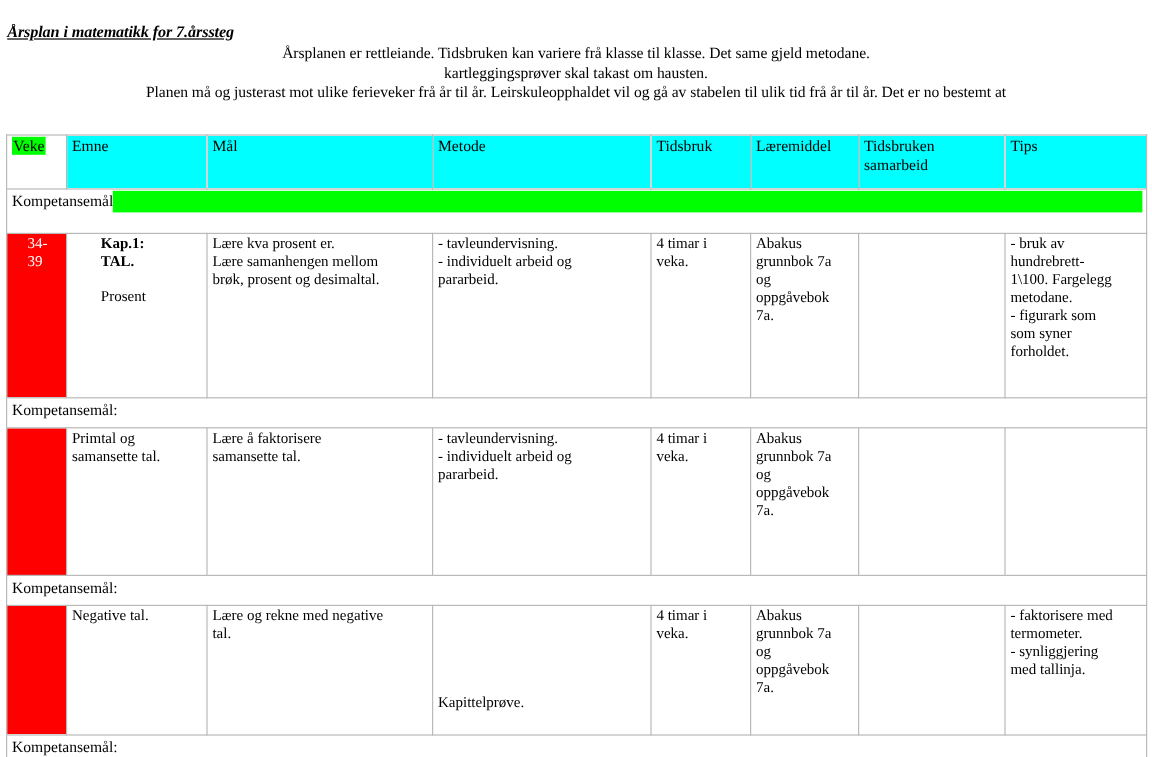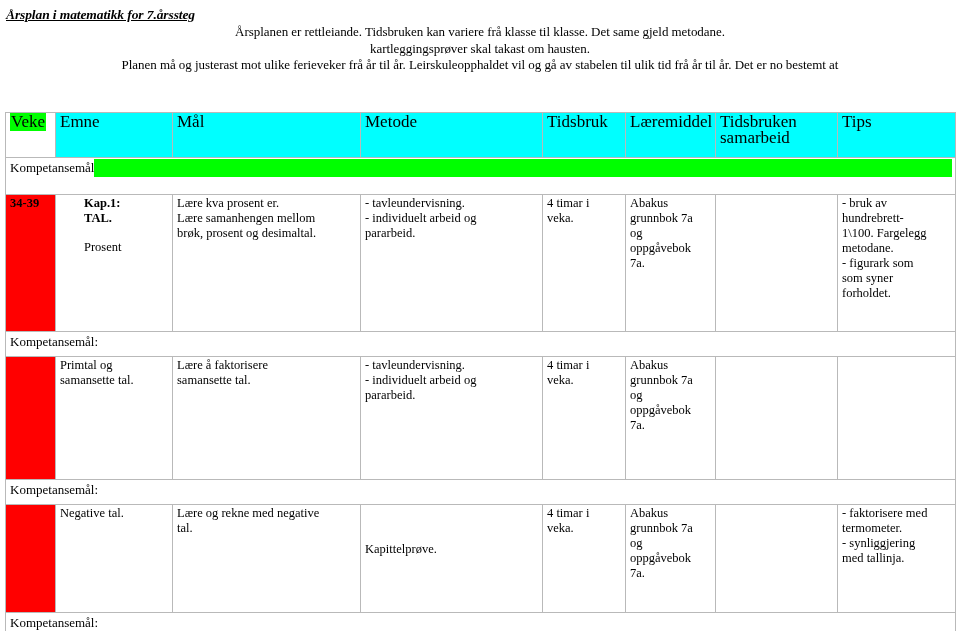--- a/index.html
+++ b/index.html
@@ -25,21 +25,21 @@
   
   .intro {
     padding: 3px 6px 0 6px;
   }
   .intro-title {
     font-weight: bold;
     font-style: italic;
     text-decoration: underline;
     font-size: 13.5px;
     line-height: 16px;
-    margin: 4px 0 1px 0;
+    margin: 16px 0 1px 0;
     letter-spacing: -0.1px;
   }
   .intro-line {
     font-size: 13px;
     line-height: 16.5px;
     margin: 0;
     letter-spacing: -0.05px;
     text-align: center;
   }
 
@@ -70,21 +70,21 @@
   col.c-metode{ width: 182px; }
   col.c-tid   { width: 83px;  }
   col.c-laer  { width: 90px;  }
   col.c-tverr { width: 122px; }
   col.c-tips  { width: 118px; }
 
   
   tr.head td {
     background: #00ffff;
     height: 42px;
-    font-size: 17px;
+    font-size: 13px;
     line-height: 16px;
   }
   tr.head td.veke-head {
     background: #ffffff;
   }
   .veke-hl {
     background: #00ff00;
     padding: 0 1px;
   }
 
@@ -106,30 +106,30 @@
   .komp-bar {
     flex: 1 1 auto;
     background: #00ff00;
     margin-left: 0px;
     height: 18px;
   }
 
   
   td.veke-cell {
     background: #ff0000;
-    font-weight: bold;
+    font-weight: normal;
     font-size: 12.5px;
-    color: #000000;
-    padding-left: 4px;
+    color: #ffffff;
+    padding-left: 17px;
   }
   td.bold-cell { font-weight: bold; padding-left: 28px; }
   .b { font-weight: bold; }
   .pad-top { display:block; height: 14px; }
   .line { display: block; }
-  .push-down { margin-top: 36px; display:block; }
+  .push-down { margin-top: 72px; display:block; }
 
   tr.r1 td { height: 134px; }
   tr.r2 td { height: 120px; }
   tr.r3 td { height: 105px; }
   tr.r4 td { height: 48px; }
 </style>
 </head>
 <body>
 
 <div class="page">

